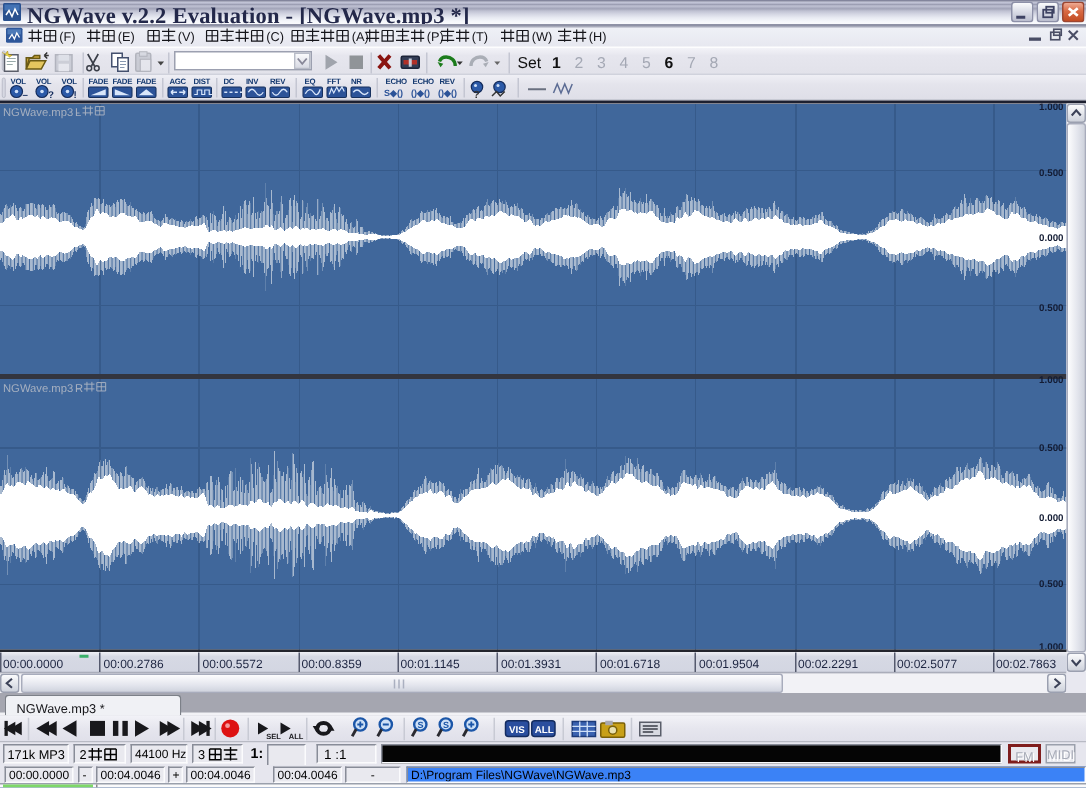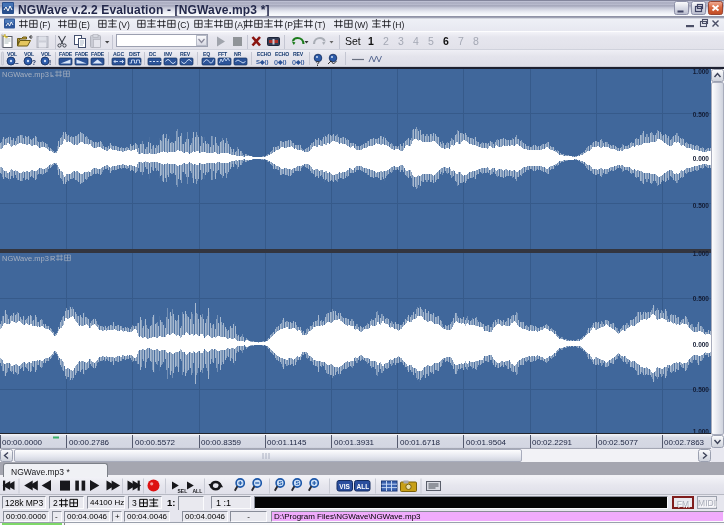--- a/index.html
+++ b/index.html
@@ -3,21 +3,21 @@
 *{margin:0;padding:0;box-sizing:border-box}
 body{width:724px;height:525px;overflow:hidden;font-family:"Liberation Sans",sans-serif;background:#e8e8f0;position:relative}
 .abs{position:absolute}
 </style></head><body>
 <div class="abs" style="left:0;top:0;width:724px;height:16px;background:linear-gradient(180deg,#b2b4c8 0%,#c6c8da 6%,#9b9db2 13%,#c0c2d4 20%,#a2a4b8 32%,#bfc1d2 42%,#d3d5e2 55%,#e8eaf2 72%,#f5f7fb 88%,#fafbfd 100%);border-top:1px solid #83859c"></div>
 <svg class="abs" style="left:2px;top:2px" width="12" height="12">
 <rect x="0" y="0" width="12" height="12" rx="1" fill="#29508e"></rect>
 <rect x="1" y="1" width="10" height="4" fill="#4372b4"></rect>
 <path d="M2 8l2-3 2 4 2-5 2 4" stroke="#fff" stroke-width="1" fill="none"></path>
 </svg>
-<div class="abs" style="left:18px;top:3px;font-family:Liberation Sans, sans-serif;font-weight:bold;font-size:12px;letter-spacing:0.15px;color:#23284a">NGWave v.2.2 Evaluation - [NGWave.mp3 *]</div>
+<div class="abs" style="left:18px;top:3px;font-family:Liberation Serif, serif;font-weight:bold;font-size:15px;letter-spacing:0.15px;color:#23284a">NGWave v.2.2 Evaluation - [NGWave.mp3 *]</div>
 <svg class="abs" style="left:674px;top:1px" width="15" height="14">
     <defs>
       <linearGradient id="gmb674" x1="0" y1="0" x2="0" y2="1">
         <stop offset="0" stop-color="#fdfdfe"></stop>
         <stop offset="0.5" stop-color="#d9dbe6"></stop>
         <stop offset="1" stop-color="#b9bccd"></stop>
       </linearGradient>
     </defs>
     <rect x="0.5" y="0.5" width="14" height="13" rx="2" fill="url(#gmb674)" stroke="#8d90a8"></rect>
     <rect x="3.5" y="9.5" width="6" height="2" fill="#3e4263"></rect>
@@ -347,21 +347,21 @@
       </linearGradient>
     </defs>
     <path d="M5.0 3.5l3.5 3 -3.5 3" stroke="#3c4258" stroke-width="1.4" fill="none"></path>
   </svg>
 <div class="abs" style="left:14px;top:449px;width:508px;height:13px;background:linear-gradient(180deg,#fdfdfe,#e4e6ee 60%,#d0d4de);border:1px solid #a8acbc;border-radius:2px"></div>
 <svg class="abs" style="left:262px;top:452px" width="10" height="8">
     <path d="M1 1v6M4 1v6M7 1v6" stroke="#aab0c0" stroke-width="1"></path>
   </svg>
 <div class="abs" style="left:711px;top:448px;width:13px;height:14px;background:#e8e8f0"></div>
 <div class="abs" style="left:0;top:462px;width:724px;height:15px;background:#a5a6b0;border-bottom:2px solid #f2f2f6"></div>
-<div class="abs" style="left:3px;top:463px;width:105px;height:14px;background:#f0f1f5;border:1px solid #7c8088;border-bottom:none;border-radius:3px 3px 0 0;font-size:8.5px;color:#16161a;padding:2.5px 0 0 7px">NGWave.mp3 *</div>
+<div class="abs" style="left:3px;top:463px;width:118px;height:14px;background:#f0f1f5;border:1px solid #7c8088;border-bottom:none;border-radius:3px 3px 0 0;font-size:8.5px;color:#16161a;padding:2.5px 0 0 7px">NGWave.mp3 *</div>
 <div class="abs" style="left:0;top:477px;width:724px;height:18px;background:linear-gradient(180deg,#f2f2f7,#e6e6ee 50%,#e0e0ea);border-bottom:1px solid #b8bac4"></div>
 <svg class="abs" style="left:0;top:477px" width="724" height="18">
     <rect x="3" y="3.5999999999999996" width="2.2" height="10" fill="#18181c"></rect>
     <path d="M10.2 4.1v9l-7.6499999999999995 -4.5z" fill="#18181c"></path>
     <path d="M14.5 4.1v9l-7.6499999999999995 -4.5z" fill="#18181c"></path>
     <rect x="18.5" y="1.5" width="1" height="15" fill="#c8cad4"></rect>
     <path d="M32.7 3.5999999999999996v10l-8.5 -5.0z" fill="#18181c"></path>
     <path d="M37.8 3.5999999999999996v10l-8.5 -5.0z" fill="#18181c"></path>
     <path d="M51 3.0999999999999996v11l-9.35 -5.5z" fill="#18181c"></path>
     <rect x="60" y="3.5999999999999996" width="10" height="10" fill="#18181c"></rect>
@@ -411,21 +411,21 @@
     <rect x="381.5" y="4" width="15.5" height="10" fill="#3a62b0" stroke="#1c3a78"></rect>
     <path d="M381.5 7.2h15.5M381.5 10.6h15.5M386.5 4v10M391.5 4v10" stroke="#cfe0f8" stroke-width="0.9"></path>
     <rect x="400.5" y="5" width="16" height="9.5" rx="1" fill="#c8a018" stroke="#7a6008"></rect>
     <rect x="403.5" y="3.5" width="5" height="3" fill="#a8a8b0"></rect>
     <circle cx="408.5" cy="9.8" r="2.7" fill="#e8e0b0" stroke="#7a6008"></circle>
     <rect x="420.5" y="1.5" width="1" height="15" fill="#c8cad4"></rect>
     <rect x="426.5" y="4.5" width="14" height="9" fill="#d8dae2" stroke="#5a5e6a"></rect>
     <path d="M428.5 7h10M428.5 9h10M428.5 11h7" stroke="#3a3e48" stroke-width="0.9"></path>
   </svg>
 <div class="abs" style="left:0;top:495px;width:724px;height:15px;background:#e6e6ee"></div>
-<div class="abs" style="left:2px;top:496px;width:44px;height:13px;background:#e9e9ef;border-top:1px solid #888c98;border-left:1px solid #888c98;border-bottom:1px solid #fbfbfd;border-right:1px solid #fbfbfd;font-size:8.5px;color:#000;padding:0 2px;white-space:nowrap;overflow:hidden;line-height:12px">128k MP3</div>
+<div class="abs" style="left:2px;top:496px;width:44px;height:13px;background:#e9e9ef;border-top:1px solid #888c98;border-left:1px solid #888c98;border-bottom:1px solid #fbfbfd;border-right:1px solid #fbfbfd;font-size:8.5px;color:#000;padding:0 2px;white-space:nowrap;overflow:hidden;line-height:12px">171k MP3</div>
 <div class="abs" style="left:49px;top:496px;width:35px;height:13px;background:#e9e9ef;border-top:1px solid #888c98;border-left:1px solid #888c98;border-bottom:1px solid #fbfbfd;border-right:1px solid #fbfbfd;font-size:8.5px;color:#000;padding:0 3px;white-space:nowrap;overflow:hidden;line-height:12px">2&nbsp;</div>
 <svg class="abs" style="left:58px;top:497px" width="24" height="11">
     <path d="M1.0 3.6999999999999997H10.0M1.0 7.75H10.0M3.5200000000000005 1.72V10M7.75 1.72V10" stroke="#000" stroke-width="0.95" fill="none"></path>
     <path d="M11.92 2.3499999999999996H19.48M11.92 2.3499999999999996V9.549999999999999H19.48V2.3499999999999996M11.92 5.95H19.48M15.7 2.3499999999999996V9.549999999999999" stroke="#000" stroke-width="0.95" fill="none"></path>
   </svg>
 <div class="abs" style="left:87px;top:496px;width:38px;height:13px;background:#e9e9ef;border-top:1px solid #888c98;border-left:1px solid #888c98;border-bottom:1px solid #fbfbfd;border-right:1px solid #fbfbfd;font-size:8px;color:#000;padding:0 2px;white-space:nowrap;overflow:hidden;line-height:12px">44100 Hz</div>
 <div class="abs" style="left:128px;top:496px;width:34px;height:13px;background:#e9e9ef;border-top:1px solid #888c98;border-left:1px solid #888c98;border-bottom:1px solid #fbfbfd;border-right:1px solid #fbfbfd;font-size:8.5px;color:#000;padding:0 3px;white-space:nowrap;overflow:hidden;line-height:12px">3&nbsp;</div>
 <svg class="abs" style="left:138px;top:497px" width="24" height="11">
     <path d="M1.72 2.3499999999999996H9.280000000000001M1.72 2.3499999999999996V9.549999999999999H9.280000000000001V2.3499999999999996M1.72 5.95H9.280000000000001M5.5 2.3499999999999996V9.549999999999999" stroke="#000" stroke-width="0.95" fill="none"></path>
     <path d="M11.2 2.98H20.2M12.28 5.95H19.119999999999997M11.2 9.1H20.2M15.7 1V10" stroke="#000" stroke-width="0.95" fill="none"></path>
@@ -437,15 +437,15 @@
 <div class="abs" style="left:672px;top:496px;width:22px;height:13px;background:#e9e9ef;border:2px solid #7f1d1d;font-size:8.5px;color:#a8acb8;text-shadow:1px 1px 0 #fff;text-align:center;line-height:12px">FM</div>
 <div class="abs" style="left:697px;top:496px;width:20px;height:13px;background:#e9e9ef;border:1px solid #9ba0ac;font-size:8.5px;color:#a8acb8;text-shadow:1px 1px 0 #fff;text-align:right;line-height:12px">MIDI</div>
 <div class="abs" style="left:0;top:510px;width:724px;height:12px;background:#e6e6ee"></div>
 <div class="abs" style="left:3px;top:511px;width:46px;height:11px;background:#e9e9ef;border-top:1px solid #888c98;border-left:1px solid #888c98;border-bottom:1px solid #fbfbfd;border-right:1px solid #fbfbfd;font-size:8px;color:#000;padding:0 2px;white-space:nowrap;overflow:hidden;line-height:10px">00:00.0000</div>
 <div class="abs" style="left:52px;top:511px;width:10px;height:11px;background:#e9e9ef;border-top:1px solid #888c98;border-left:1px solid #888c98;border-bottom:1px solid #fbfbfd;border-right:1px solid #fbfbfd;font-size:8px;color:#000;padding:0 2px;white-space:nowrap;overflow:hidden;line-height:10px">-</div>
 <div class="abs" style="left:64px;top:511px;width:46px;height:11px;background:#e9e9ef;border-top:1px solid #888c98;border-left:1px solid #888c98;border-bottom:1px solid #fbfbfd;border-right:1px solid #fbfbfd;font-size:8px;color:#000;padding:0 2px;white-space:nowrap;overflow:hidden;line-height:10px">00:04.0046</div>
 <div class="abs" style="left:112px;top:511px;width:10px;height:11px;background:#e9e9ef;border-top:1px solid #888c98;border-left:1px solid #888c98;border-bottom:1px solid #fbfbfd;border-right:1px solid #fbfbfd;font-size:8px;color:#000;padding:0 2px;white-space:nowrap;overflow:hidden;line-height:10px">+</div>
 <div class="abs" style="left:124px;top:511px;width:46px;height:11px;background:#e9e9ef;border-top:1px solid #888c98;border-left:1px solid #888c98;border-bottom:1px solid #fbfbfd;border-right:1px solid #fbfbfd;font-size:8px;color:#000;padding:0 2px;white-space:nowrap;overflow:hidden;line-height:10px">00:04.0046</div>
 <div class="abs" style="left:182px;top:511px;width:46px;height:11px;background:#e9e9ef;border-top:1px solid #888c98;border-left:1px solid #888c98;border-bottom:1px solid #fbfbfd;border-right:1px solid #fbfbfd;font-size:8px;color:#000;padding:0 2px;white-space:nowrap;overflow:hidden;line-height:10px">00:04.0046</div>
 <div class="abs" style="left:230px;top:511px;width:37px;height:11px;background:#e9e9ef;border-top:1px solid #888c98;border-left:1px solid #888c98;border-bottom:1px solid #fbfbfd;border-right:1px solid #fbfbfd;font-size:8px;color:#000;padding:0 2px;text-align:center;white-space:nowrap;overflow:hidden;line-height:10px">-</div>
-<div class="abs" style="left:271px;top:511px;width:453px;height:11px;background:#f0abfc;border-top:1px solid #888c98;border-left:1px solid #888c98;border-bottom:1px solid #fbfbfd;border-right:1px solid #fbfbfd;font-size:8px;color:#000;padding:0 2px;white-space:nowrap;overflow:hidden;line-height:10px">D:\Program Files\NGWave\NGWave.mp3</div>
+<div class="abs" style="left:271px;top:511px;width:453px;height:11px;background:#3b82f6;border-top:1px solid #888c98;border-left:1px solid #888c98;border-bottom:1px solid #fbfbfd;border-right:1px solid #fbfbfd;font-size:8px;color:#000;padding:0 2px;white-space:nowrap;overflow:hidden;line-height:10px">D:\Program Files\NGWave\NGWave.mp3</div>
 <div class="abs" style="left:0;top:522px;width:724px;height:3px;background:#fafafb;border-top:1px solid #9aa0ac"></div>
 <div class="abs" style="left:2px;top:523px;width:60px;height:2px;background:#7ed868"></div>
 <div class="abs" style="left:64px;top:523px;width:1px;height:2px;background:#888"></div>
 </body></html>

